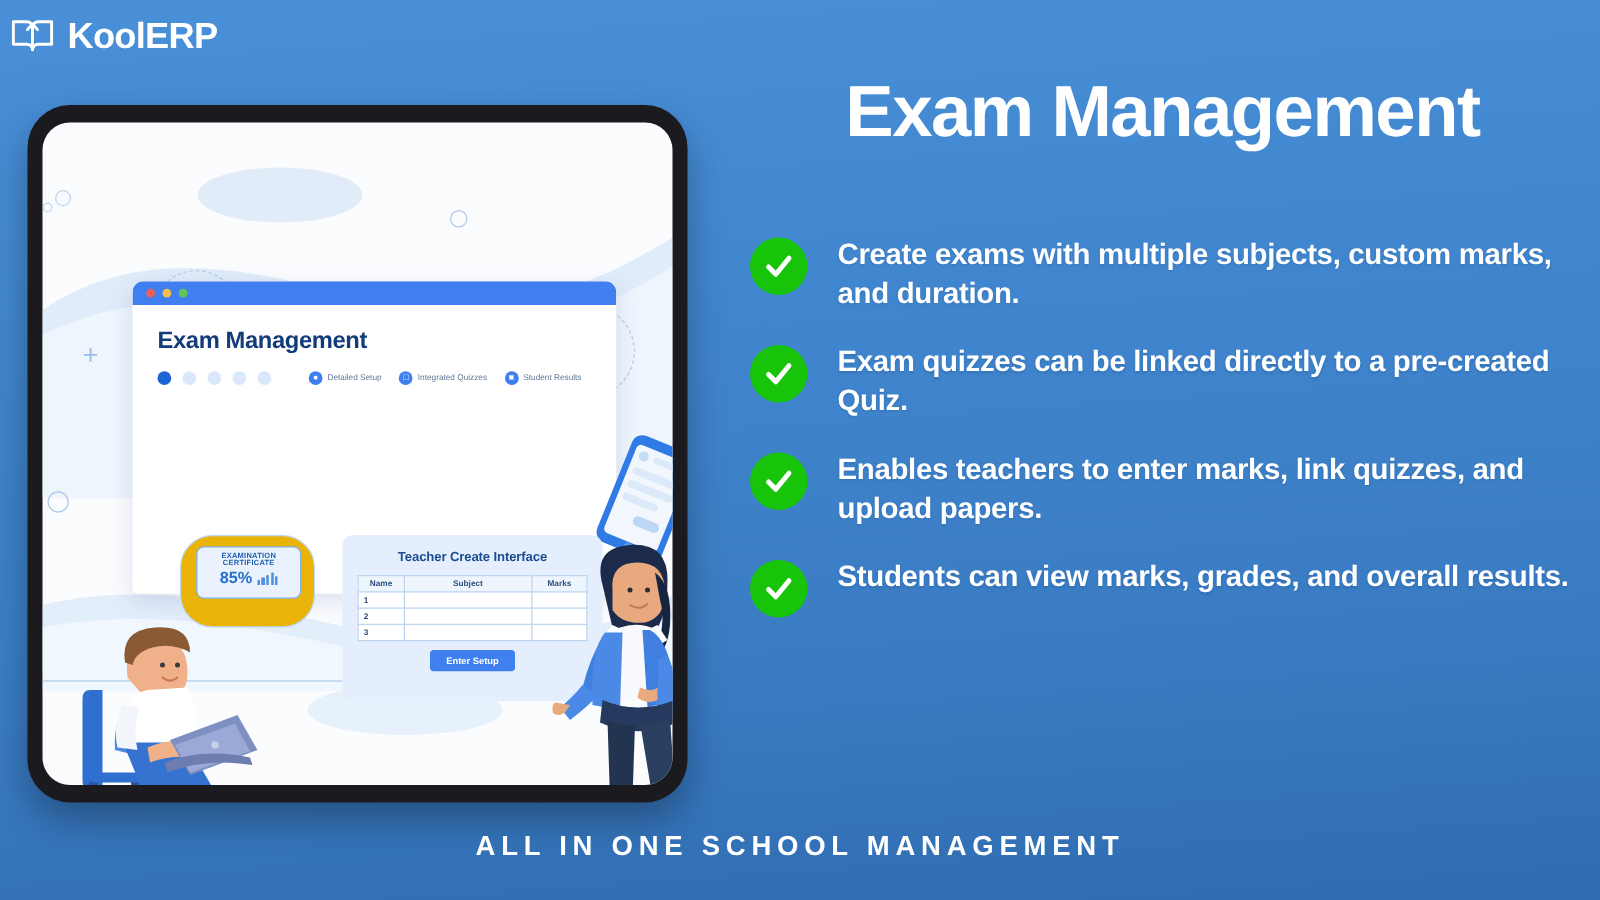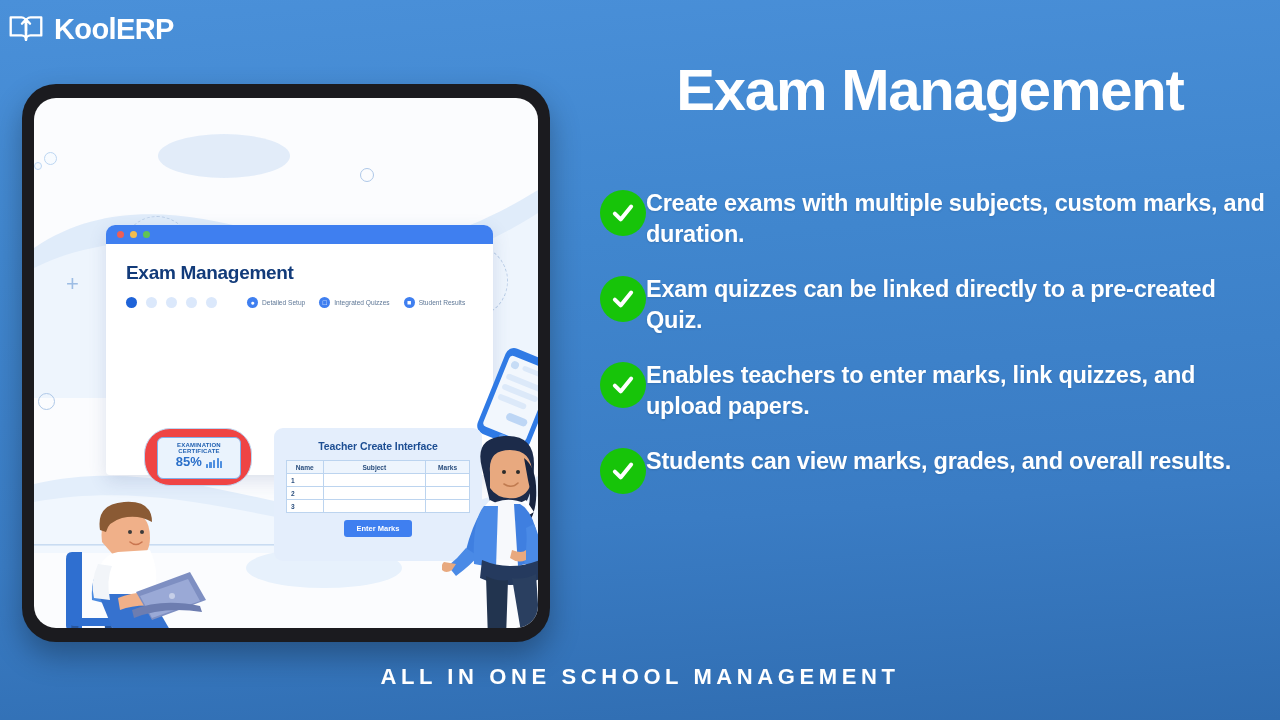--- a/index.html
+++ b/index.html
@@ -113,23 +113,23 @@
     display:block; margin:7px auto 0 auto;
     background:#3f7ff0; color:#fff; border:none;
     border-radius:3px; padding:4px 13px;
     font-size:7.5px; font-weight:bold; cursor:pointer;
     font-family:"Liberation Sans", sans-serif;
   }
 
   
   #cert-bubble {
     position:absolute; left:110px; top:330px;
-    width:108px; height:58px;
+    width:108px; height:74px;
     border:1.6px solid #bcd6f2; border-radius:26px;
-    background:#ef4444;
+    background:#eab308;
   }
   #cert-card {
     position:absolute; left:12px; top:8px;
     width:84px; height:42px;
     background:#eaf3fd; border:1.4px solid #7fb0ec; border-radius:6px;
     text-align:center; padding-top:4px;
   }
   #cert-card .l1 { font-size:6px; font-weight:bold; color:#1f5fb0; letter-spacing:0.2px; }
   #cert-card .l2 { font-size:6px; font-weight:bold; color:#1f5fb0; letter-spacing:0.2px; }
   #cert-card .pctrow { display:flex; align-items:flex-end; justify-content:center; gap:4px; margin-top:1px; }
@@ -145,21 +145,21 @@
   
   .person { position:absolute; }
 
   
   #headline {
     position:absolute; left:600px; top:60px; width:660px;
     color:#ffffff; font-size:58px; font-weight:bold;
     letter-spacing:-1.2px; text-align:center; line-height:1.05;
   }
   #bullets { position:absolute; left:600px; top:188px; width:670px; }
-  .bullet { display:flex; align-items:flex-start; margin-bottom:25px; }
+  .bullet { display:flex; align-items:flex-start; gap:24px; margin-bottom:25px; }
   .check {
     flex:0 0 auto; width:46px; height:46px; border-radius:50%;
     background:#17c409; display:flex; align-items:center; justify-content:center;
     margin-top:2px;
   }
   .check svg { width:28px; height:28px; }
   .btext {
     color:#ffffff; font-size:23.5px; font-weight:bold;
     line-height:1.30; letter-spacing:-0.25px;
     text-shadow:0 1px 2px rgba(20,60,110,0.22);
@@ -296,21 +296,21 @@
             <td></td>
             <td></td>
           </tr>
           <tr>
             <td class="idx">3</td>
             <td></td>
             <td></td>
           </tr>
         </tbody>
       </table>
-      <button id="enter-marks">Enter Marks</button>
+      <button id="enter-marks">Enter Setup</button>
     </div>
 
     <svg class="person" style="left:28px;top:382px;width:150px;height:185px;" viewBox="0 0 150 185">
       <path d="M10 72 q-6 0 -6 7 v66 q0 6 6 6 h10 v-79 z" fill="#2f6fd0"></path>
       <rect x="8" y="142" width="7" height="42" rx="3" fill="#27569e" transform="rotate(6 11 160)"></rect>
       <rect x="44" y="142" width="7" height="42" rx="3" fill="#27569e" transform="rotate(-5 47 160)"></rect>
       <rect x="8" y="138" width="52" height="8" rx="4" fill="#2f6fd0"></rect>
       <path d="M30 120 q-2 -30 16 -36 l40 -4 q10 20 2 38 l-34 8 z" fill="#4a8ae0"></path>
       <path d="M38 118 q16 -10 48 -6 l22 38 q-20 16 -52 12 z" fill="#3672cf"></path>
       <path d="M66 150 q18 -4 40 0 l4 20 q-22 6 -44 2 z" fill="#2f6fd0"></path>

